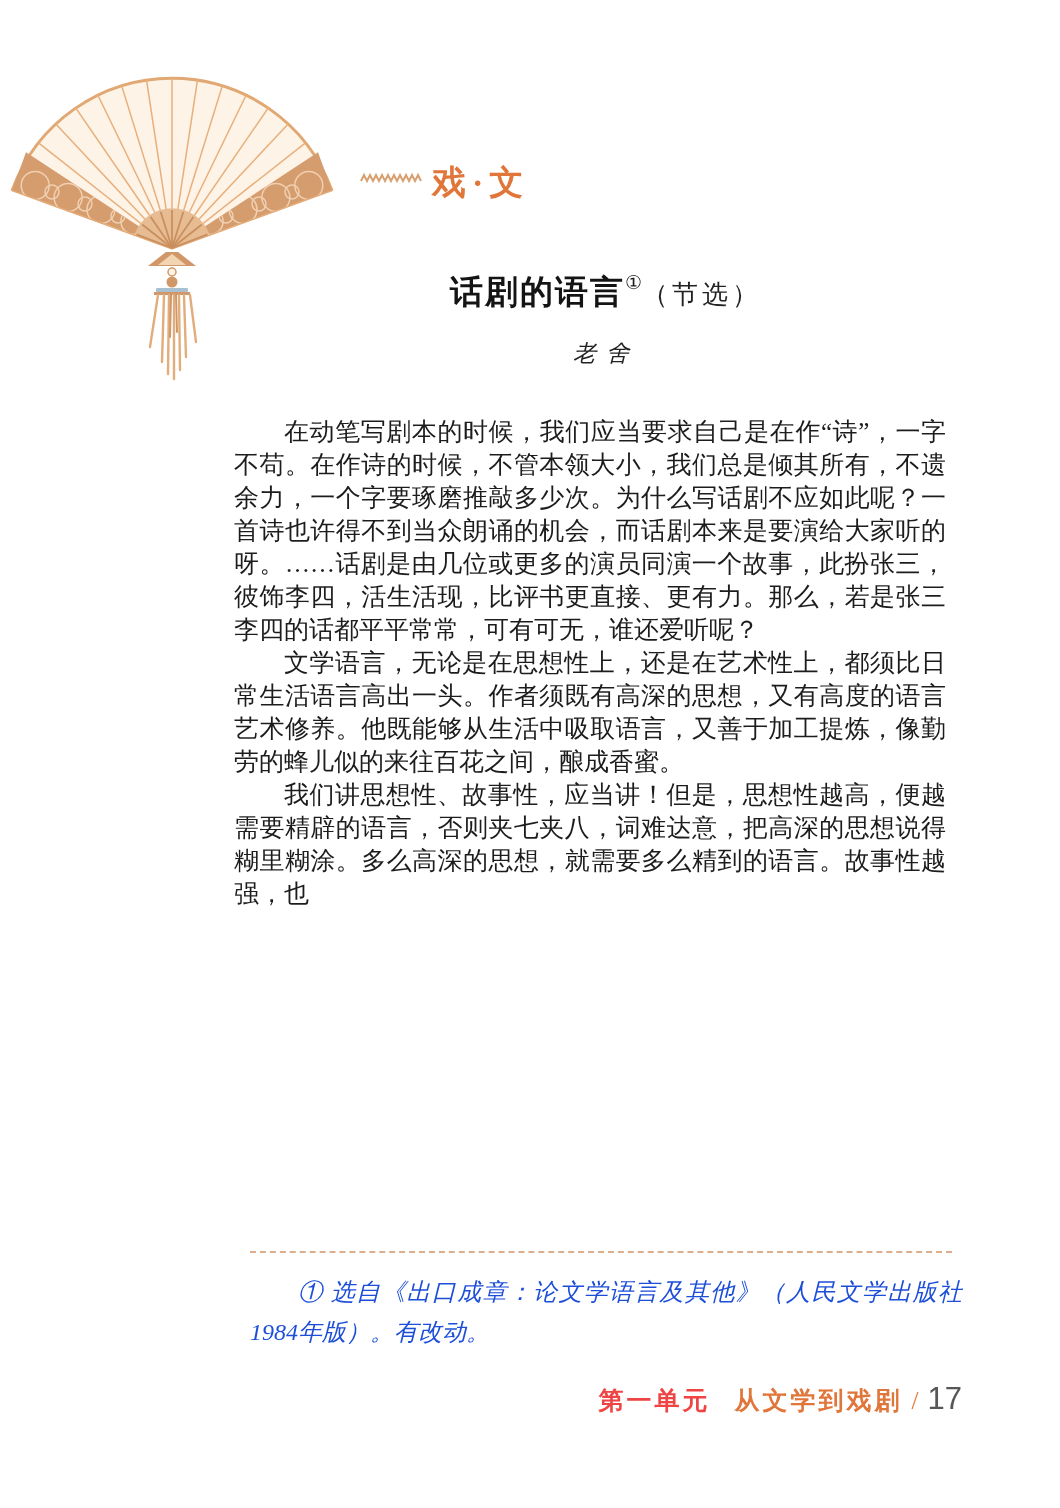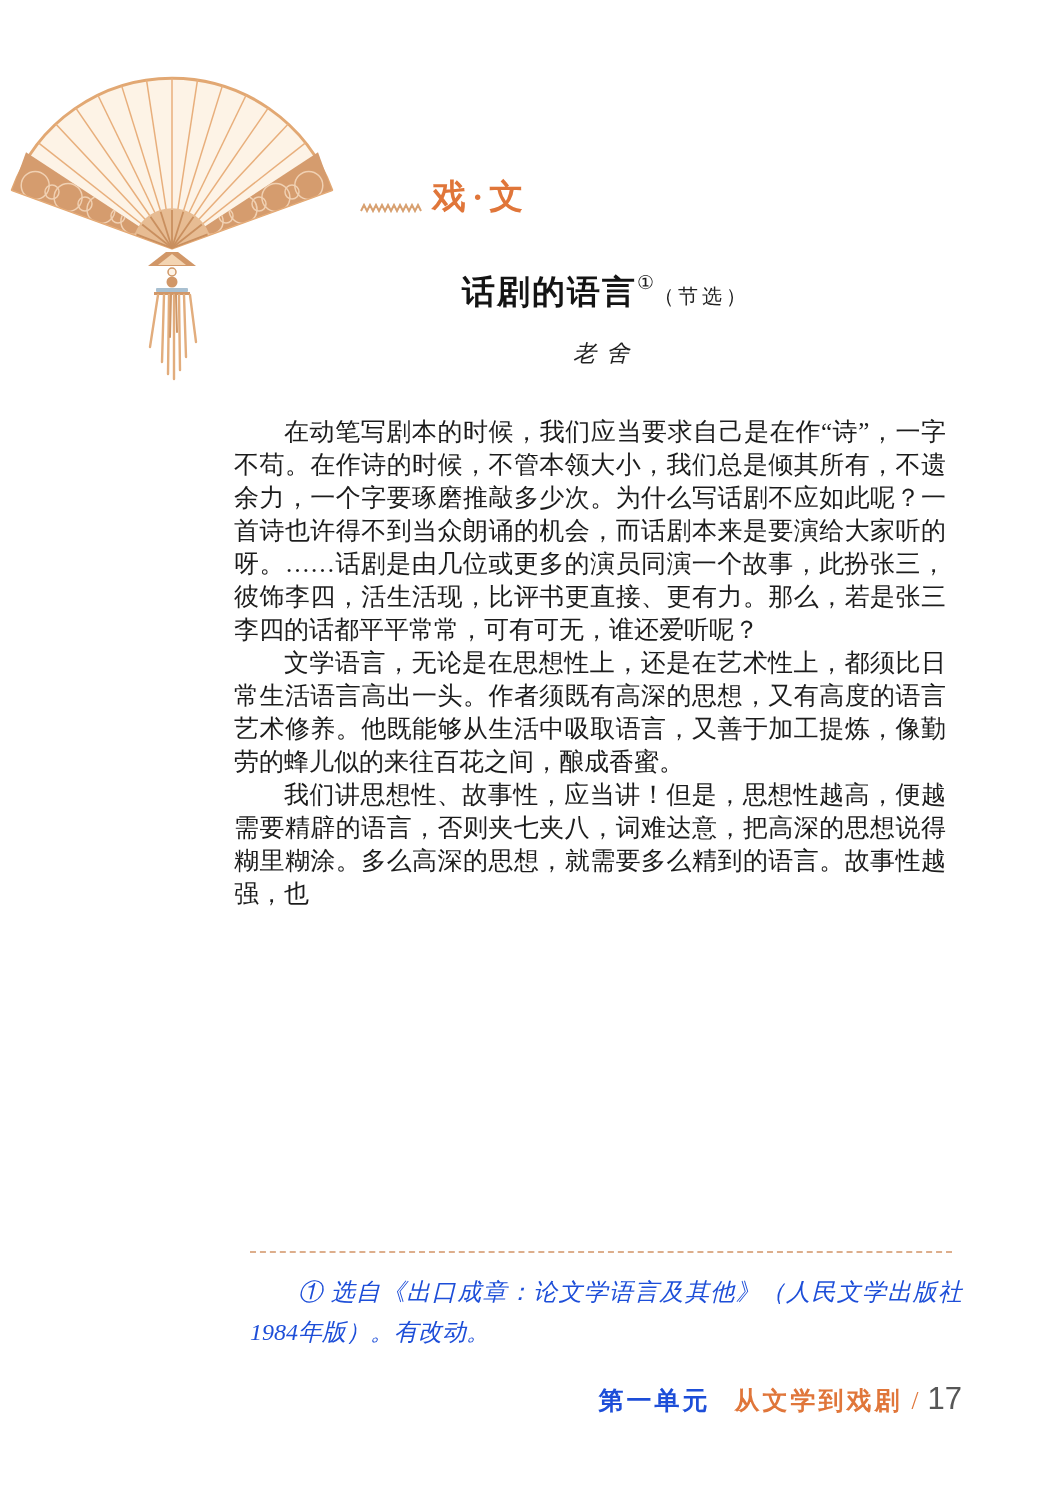--- a/index.html
+++ b/index.html
@@ -8,34 +8,34 @@
     width:1060px;height:1508px;
     margin:0 auto;
     background:#ffffff;
     font-family:"Liberation Serif","DejaVu Serif",serif;
     color:#1c1c1c;
     overflow:hidden;
   }
   .fan{position:absolute;left:0;top:52px;}
   .section-label{
     position:absolute;left:360px;top:166px;height:48px;
-    display:flex;align-items:flex-end;
+    display:flex;align-items:flex-start;
   }
   .zigzag{margin-right:10px;margin-top:6px;}
   .section-label-text{
     font-size:34px;font-weight:bold;color:#e0763a;
     letter-spacing:6px;line-height:1;
   }
   .title-block{
     position:absolute;left:250px;top:272px;width:712px;
     text-align:center;line-height:1.2;
   }
   .title-main{font-size:33px;font-weight:bold;color:#141414;letter-spacing:2px;}
   .title-ref{font-size:19px;font-weight:normal;vertical-align:14px;letter-spacing:0;}
-  .title-suffix{font-size:20px;font-weight:normal;letter-spacing:4px;color:#222;}
+  .title-suffix{font-size:26px;font-weight:normal;letter-spacing:4px;color:#222;}
   .author{
     position:absolute;left:250px;top:338px;width:712px;
     text-align:center;font-size:23px;letter-spacing:10px;
     font-style:italic;color:#222;
   }
   .body-text{
     position:absolute;left:234px;top:415px;width:712px;
     font-size:25px;line-height:33px;text-align:justify;
   }
   .body-text p{margin:0;text-indent:2em;}
@@ -45,21 +45,21 @@
   }
   .footnote{
     position:absolute;left:250px;top:1272px;width:712px;
     font-size:24px;line-height:40px;text-indent:2em;
     font-style:italic;color:#1d4ed8;text-align:justify;
   }
   .page-footer{
     position:absolute;top:1381px;right:98px;
     display:flex;align-items:baseline;
   }
-  .footer-unit{font-size:25px;font-weight:bold;color:#1d4ed8;letter-spacing:3px;}
+  .footer-unit{font-size:25px;font-weight:bold;color:#ef4444;letter-spacing:3px;}
   .footer-title{font-size:25px;font-weight:bold;color:#e0763a;letter-spacing:3px;margin-left:24px;}
   .footer-sep{font-size:25px;color:#e0763a;margin:0 9px;}
   .footer-page{font-family:"Liberation Sans","DejaVu Sans",sans-serif;font-size:31px;color:#575757;}
 </style>
 </head>
 <body>
 
 <div class="page">
 
   <svg class="fan" viewBox="0 0 360 340" width="360" height="340" aria-hidden="true">

